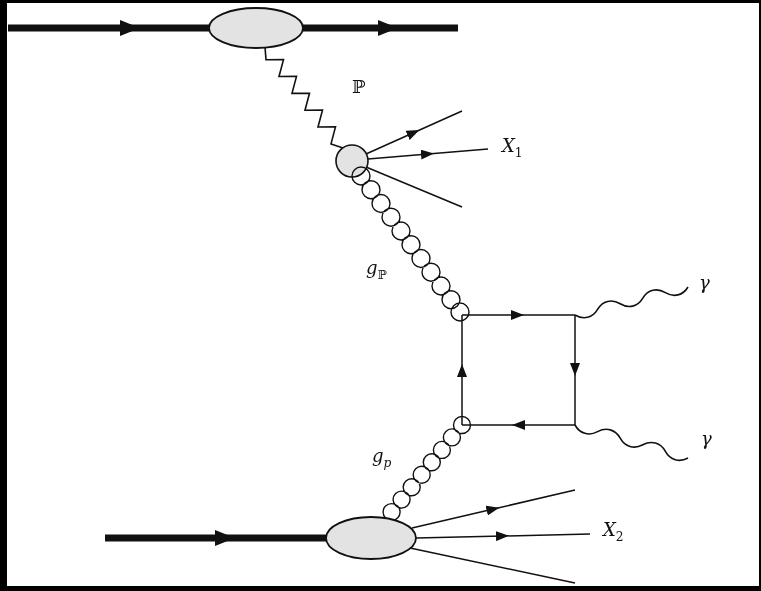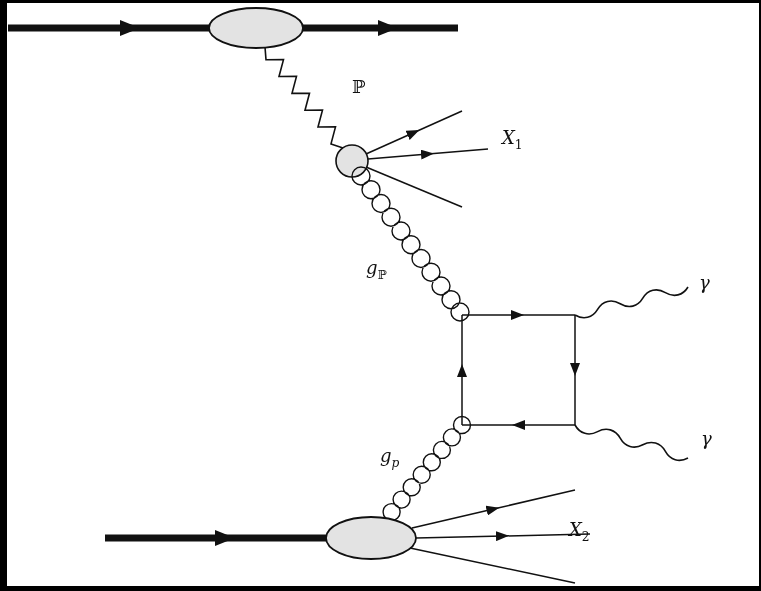--- a/index.html
+++ b/index.html
@@ -77,25 +77,25 @@
 
     <g>
       <polyline points="412,528 493.5,509 575,490" fill="none" stroke="#111111" stroke-width="1.5" marker-mid="url(#arrSmall)"></polyline>
       <polyline points="416,538 503,536 590,534" fill="none" stroke="#111111" stroke-width="1.5" marker-mid="url(#arrSmall)"></polyline>
       <line x1="410" y1="548" x2="575" y2="583" stroke="#111111" stroke-width="1.5"></line>
     </g>
   </svg>
 
   <div class="lbl" style="left:352px;top:78px"><span class="up">ℙ</span></div>
 
-  <div class="lbl" style="left:502px;top:129px"><span>X</span><sub class="up">1</sub></div>
+  <div class="lbl" style="left:502px;top:137px"><span>X</span><sub class="up">1</sub></div>
 
   <div class="lbl" style="left:366px;top:259px"><span>g</span><sub class="up">ℙ</sub></div>
 
   <div class="lbl" style="left:699px;top:274px"><span>γ</span></div>
 
   <div class="lbl" style="left:701px;top:430px"><span>γ</span></div>
 
-  <div class="lbl" style="left:380px;top:447px"><span>g</span><sub>p</sub></div>
+  <div class="lbl" style="left:372px;top:447px"><span>g</span><sub>p</sub></div>
 
-  <div class="lbl" style="left:569px;top:521px"><span>X</span><sub class="up">2</sub></div>
+  <div class="lbl" style="left:603px;top:521px"><span>X</span><sub class="up">2</sub></div>
 
 </div>
 
 </body></html>

